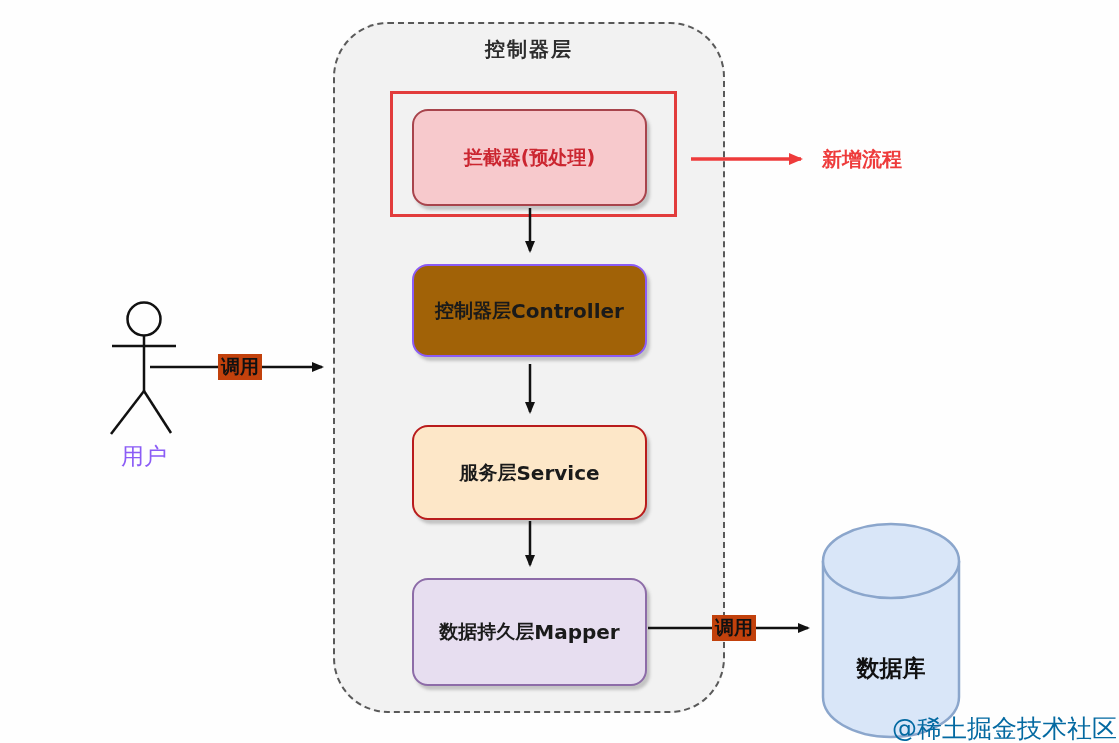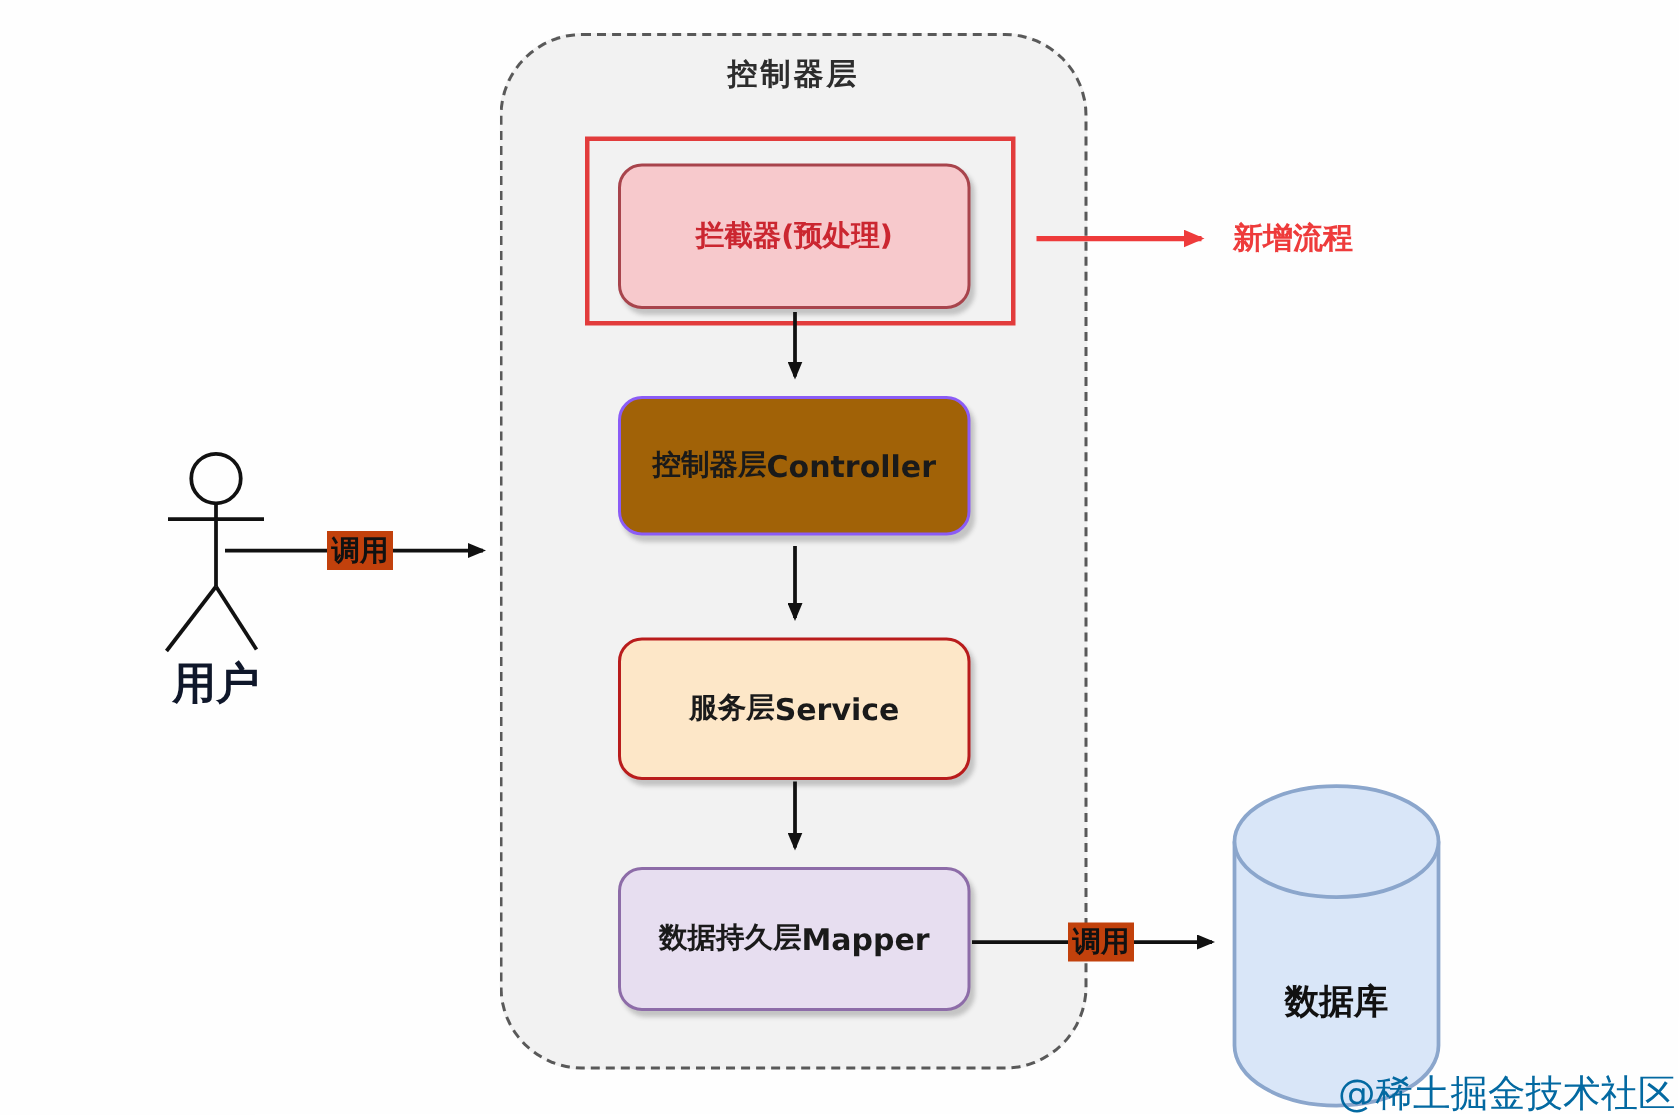--- a/index.html
+++ b/index.html
@@ -29,38 +29,38 @@
     border-radius:16px;display:flex;flex-direction:row;
     align-items:center;justify-content:center;
     box-shadow:3px 4px 3px rgba(90,90,90,0.30);
   }
   .node .zh{font-size:19px;font-weight:bold;color:#1a1a1a;line-height:1.45;}
   .node .en{font-size:20px;font-weight:bold;color:#1a1a1a;line-height:1.3;}
   .node-interceptor{top:109px;height:97px;background:#f7c9cc;border:2px solid #a8444c;}
   .node-interceptor .zh{color:#cb2630;}
   .node-controller{top:264px;height:93px;background:#a16207;border:2px solid #8b5cf6;}
   .node-service{top:425px;height:95px;background:#fde7c8;border:2px solid #b91c1c;}
-  .node-mapper{top:578px;height:96px;background:#e7def0;border:2px solid #8d6ca8;}
+  .node-mapper{top:578px;height:108px;background:#e7def0;border:2px solid #8d6ca8;}
 
   
   .overlay{position:absolute;left:0;top:0;width:1119px;height:743px;pointer-events:none;}
 
   
   .edge-label{
     position:absolute;transform:translate(-50%,-50%);
     background:#c2410c;padding:0 3px;
     font-size:19px;font-weight:bold;color:#111;white-space:nowrap;
   }
   .label-new-flow{
     position:absolute;left:822px;top:159px;transform:translateY(-50%);
     font-size:20px;font-weight:bold;color:#ee3b3b;white-space:nowrap;
   }
   .actor-label{
     position:absolute;left:144px;top:456px;transform:translate(-50%,-50%);
-    font-size:29px;font-weight:bold;color:#0f172a;
+    font-size:23px;font-weight:normal;color:#8b5cf6;
   }
   .db-label{
     position:absolute;left:891px;top:668px;transform:translate(-50%,-50%);
     font-size:23px;font-weight:bold;color:#111;white-space:nowrap;
   }
   .watermark{
     position:absolute;right:2px;top:712px;
     font-size:25px;color:#0369a1;white-space:nowrap;
   }
 </style>

